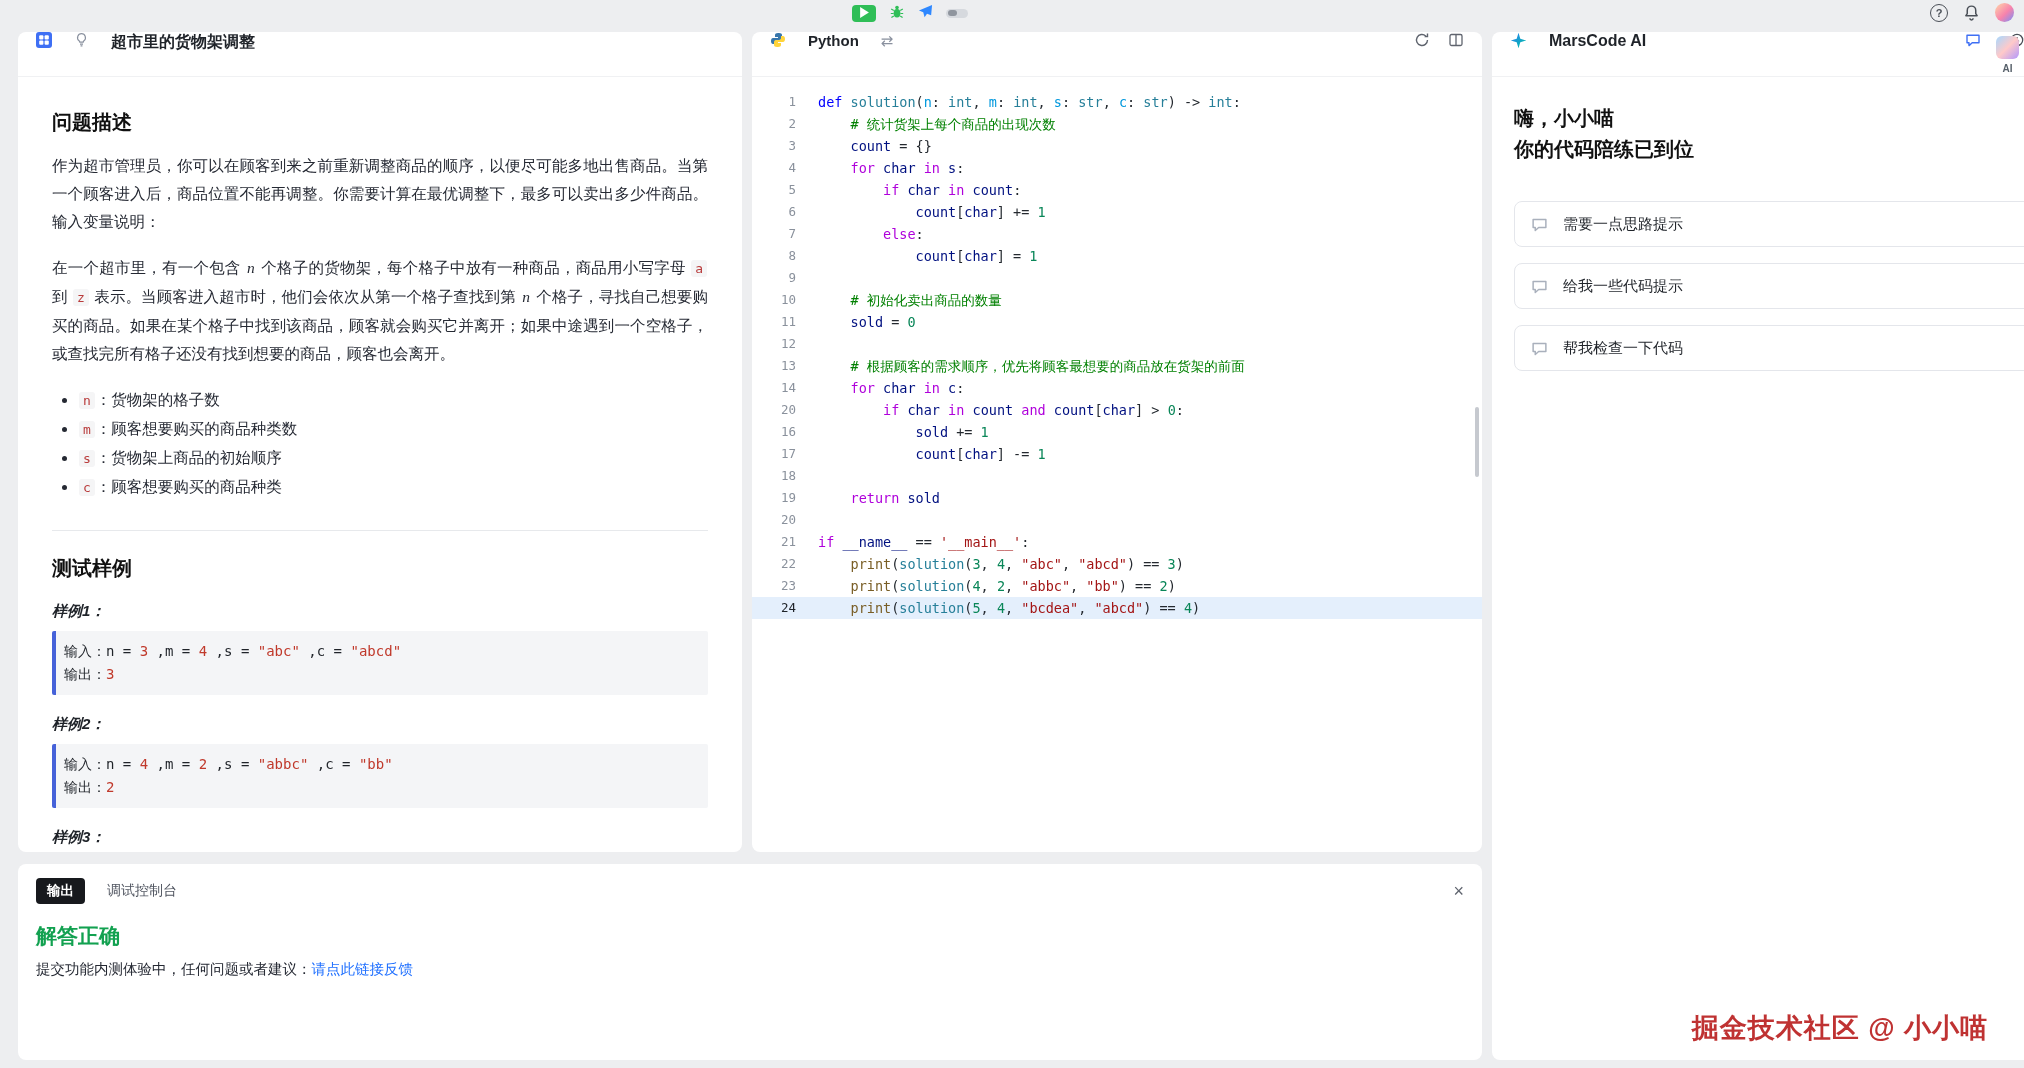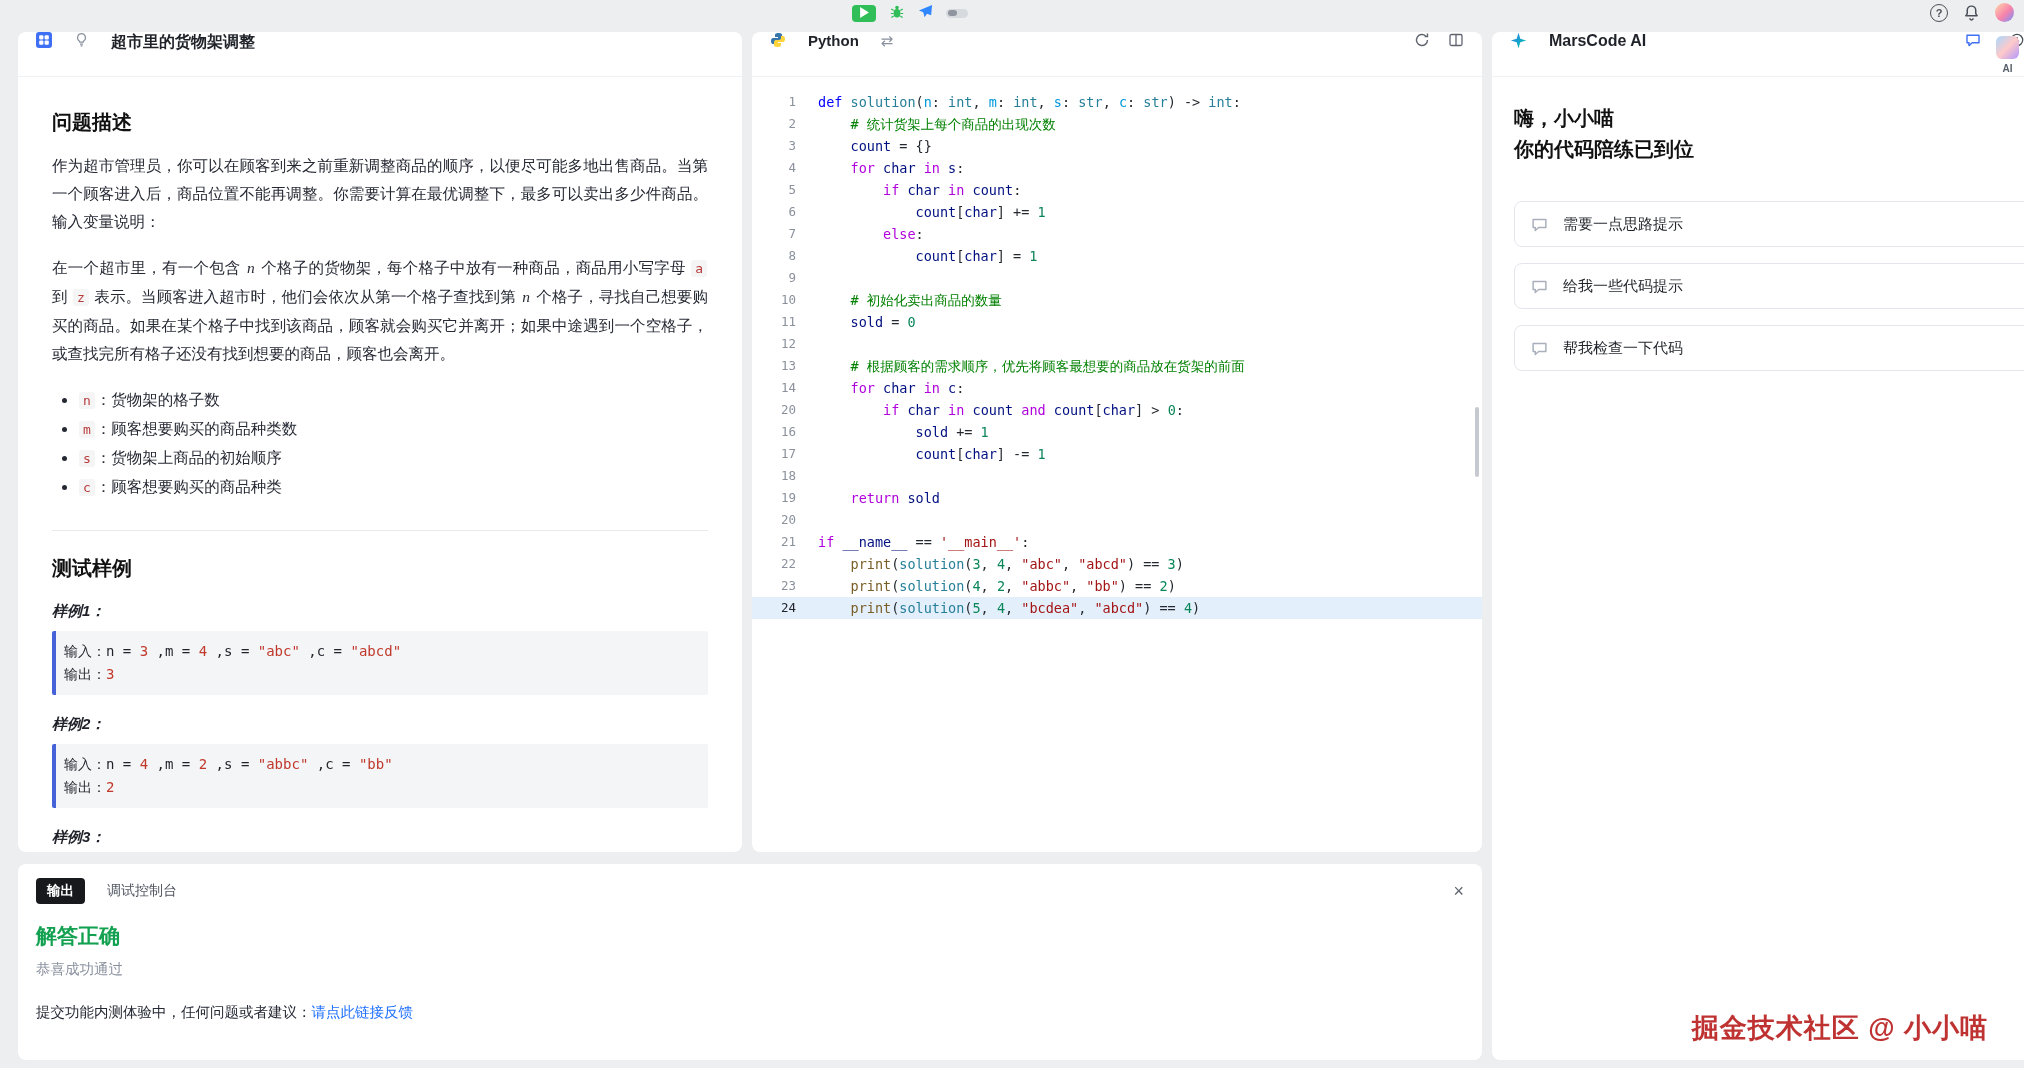--- a/index.html
+++ b/index.html
@@ -384,21 +384,20 @@
 </div>
 
 <div class="panel" id="panel-console">
   <div class="console-tabs">
     <span class="tab-active">输出</span>
     <span class="tab">调试控制台</span>
     <span class="console-close">×</span>
   </div>
   <div class="console-body">
     <div class="result">解答正确</div>
-    <div class="subtitle">恭喜成功通过</div>
     <div class="feedback">
       <span>提交功能内测体验中，任何问题或者建议：</span><a>请点此链接反馈</a>
     </div>
   </div>
 </div>
 
 <div id="right-strip">
   <div class="strip-avatar"></div>
   <div class="strip-ai">AI</div>
 </div>

